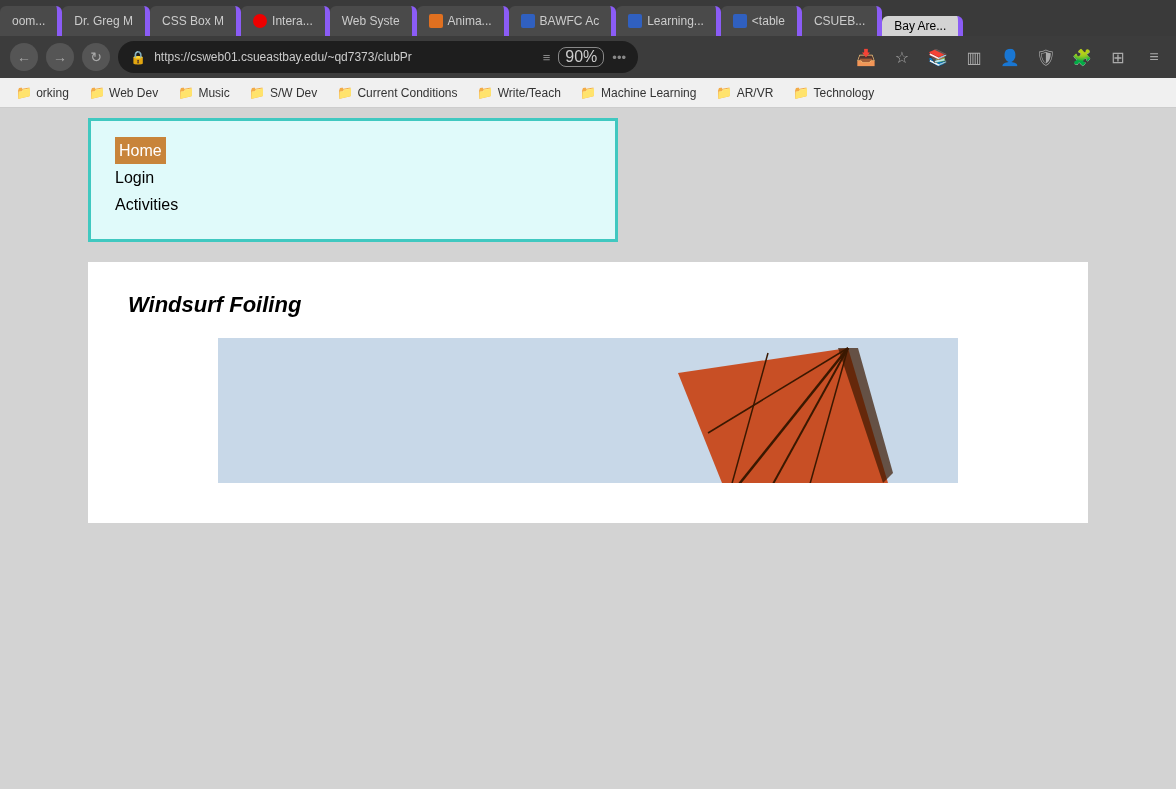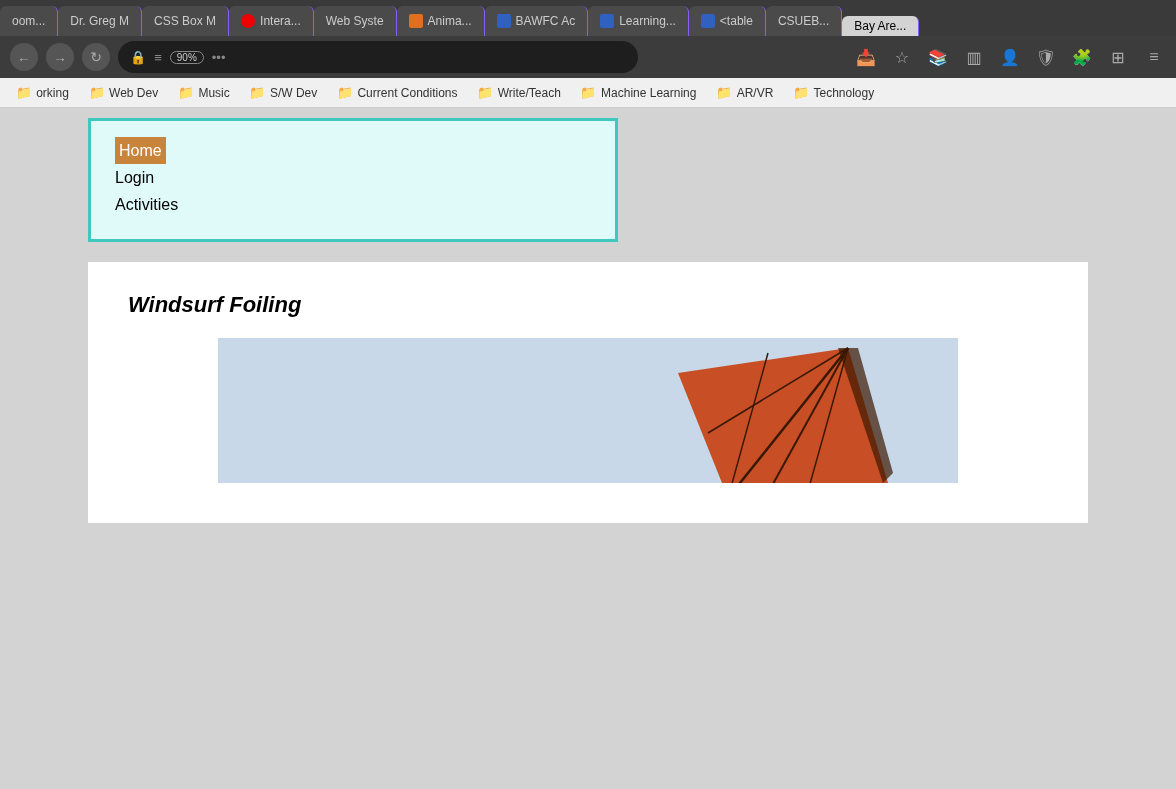--- a/index.html
+++ b/index.html
@@ -17,21 +17,21 @@
       overflow: hidden;
     }
     .tab {
       display: flex;
       align-items: center;
       height: 30px;
       padding: 0 12px;
       background: #4a4a4a;
       color: #ccc;
       font-size: 12px;
-      border-right: 1px solid #8b5cf6;
+      border-right: 5px solid #8b5cf6;
       border-top-left-radius: 6px;
       border-top-right-radius: 6px;
       white-space: nowrap;
       overflow: hidden;
       max-width: 130px;
       cursor: pointer;
       flex-shrink: 0;
       text-align: center;
     }
     .tab.active {
@@ -80,21 +80,21 @@
       gap: 8px;
       max-width: 520px;
     }
     .url-text { color: #ccc; font-size: 12px; flex: 1; white-space: nowrap; overflow: hidden; }
     .url-icon { color: #888; font-size: 13px; }
     .zoom-badge {
       background: transparent;
       border: 1px solid #888;
       border-radius: 8px;
       color: #ccc;
-      font-size: 10px;
+      font-size: 16px;
       padding: 0 6px;
     }
     .toolbar-icons {
       display: flex; gap: 12px; align-items: center; margin-left: auto;
     }
     .toolbar-icon {
       color: #aaa; font-size: 16px; cursor: pointer;
       width: 24px; height: 24px; display: flex; align-items: center; justify-content: center;
     }
 
@@ -233,20 +233,21 @@
       <span>Bay Are...</span>
     </div>
   </div>
 
   <div class="address-bar">
     <div class="nav-btn">←</div>
     <div class="nav-btn">→</div>
     <div class="nav-btn">↻</div>
     <div class="url-bar">
       <span class="url-icon">🔒</span>
+      <span class="url-text">https://csweb01.csueastbay.edu/~qd7373/clubPr</span>
       <span class="url-icon">≡</span>
       <span class="zoom-badge">90%</span>
       <span class="url-icon">•••</span>
     </div>
     <div class="toolbar-icons">
       <div class="toolbar-icon">📥</div>
       <div class="toolbar-icon">☆</div>
       <div class="toolbar-icon">📚</div>
       <div class="toolbar-icon">▥</div>
       <div class="toolbar-icon">👤</div>

